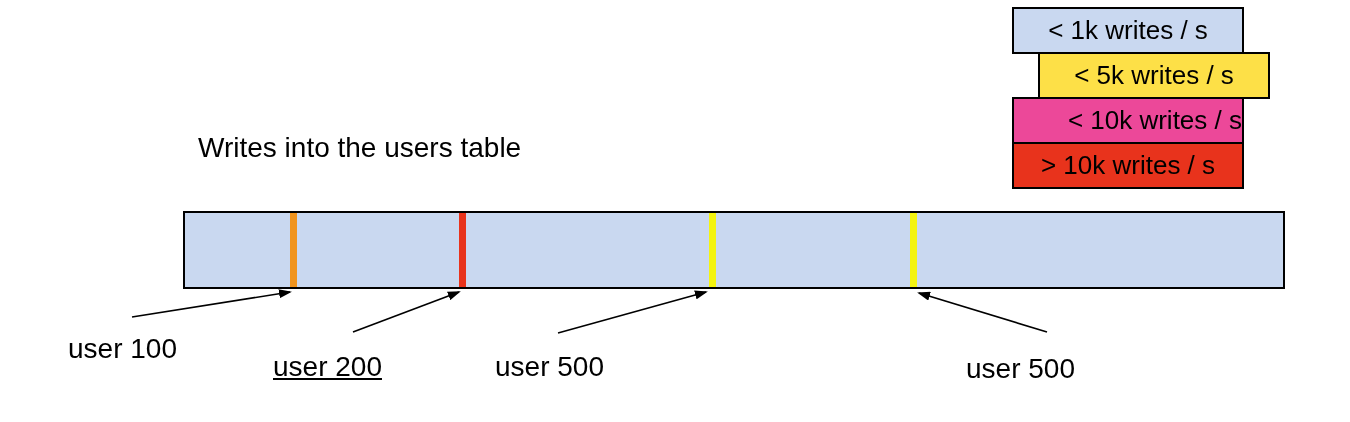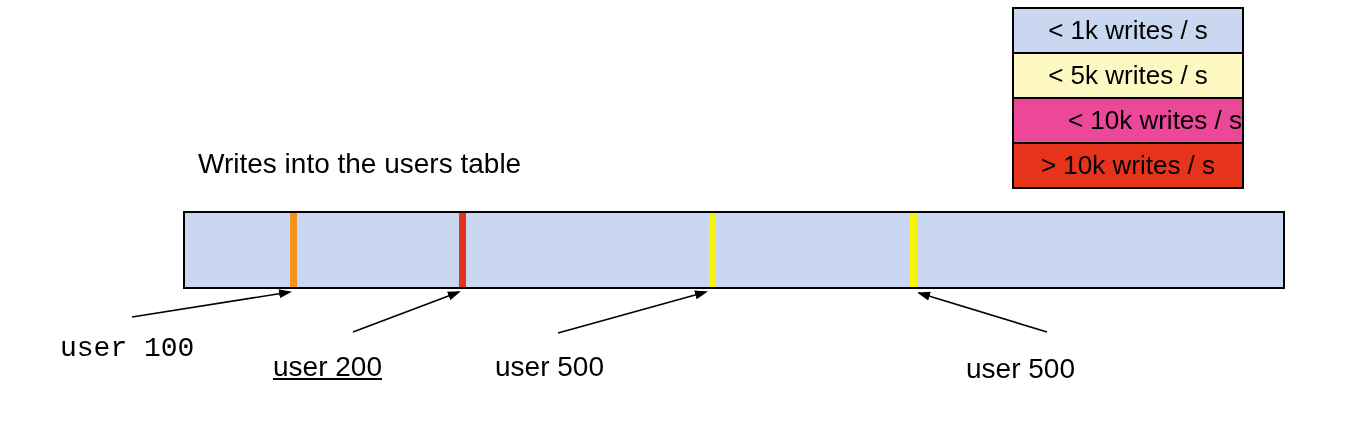--- a/index.html
+++ b/index.html
@@ -8,21 +8,21 @@
     width: 1350px; height: 422px;
     position: relative;
     overflow: hidden;
     font-family: "Liberation Sans", sans-serif;
     color: #000000;
   }
   .canvas { position: absolute; inset: 0; width: 1350px; height: 422px; }
 
   .diagram-title {
     position: absolute;
-    left: 198px; top: 148px;
+    left: 198px; top: 132px;
     font-size: 28px;
     line-height: 32px;
     white-space: nowrap;
   }
 
   .legend {
     position: absolute;
     left: 1012px; top: 7px;
     width: 264px;
   }
@@ -70,40 +70,40 @@
 <body>
 
 <div class="canvas">
 
   <div class="diagram-title">Writes into the users table</div>
 
   <div class="legend">
       <div class="legend-item" style="background: rgb(201, 216, 240);">
         <span>&lt; 1k writes / s</span>
       </div>
-      <div class="legend-item" style="background: #fef9c3;">
+      <div class="legend-item" style="background: #fde047; margin-left: 26px;">
         <span>&lt; 5k writes / s</span>
       </div>
       <div class="legend-item" style="background: #ec4899; justify-content: flex-end;">
         <span>&lt; 10k writes / s</span>
       </div>
       <div class="legend-item" style="background: rgb(232, 51, 28); text-align: right;">
         <span>&gt; 10k writes / s</span>
       </div>
     </div>
 
   <div class="users-table-bar">
       <div class="marker-line" style="background: rgb(240, 148, 30); left: 105px;"></div>
       <div class="marker-line" style="background: rgb(232, 51, 28); left: 274px;"></div>
       <div class="marker-line" style="background: rgb(244, 244, 16); left: 524px;"></div>
       <div class="marker-line" style="background: rgb(244, 244, 16); left: 725px;"></div>
     </div>
 
   <div>
-      <div class="user-label" style="left: 60px; top: 334px; font-family: Liberation Mono, monospace;">user 100</div>
+      <div class="user-label" style="left: 68px; top: 334px;">user 100</div>
       <div class="user-label" style="left: 273px; top: 352px; text-decoration: underline;">user 200</div>
       <div class="user-label" style="left: 495px; top: 352px;">user 500</div>
       <div class="user-label" style="left: 966px; top: 354px;">user 500</div>
     </div>
 
   <svg class="arrows-overlay" viewBox="0 0 1350 422" xmlns="http://www.w3.org/2000/svg">
     <defs>
       <marker id="arrowhead" viewBox="0 0 10 7" refX="8.5" refY="3.5" markerWidth="13" markerHeight="9.1" orient="auto" markerUnits="userSpaceOnUse">
         <path d="M0,0 L10,3.5 L0,7 z" fill="#000000"></path>
       </marker>

